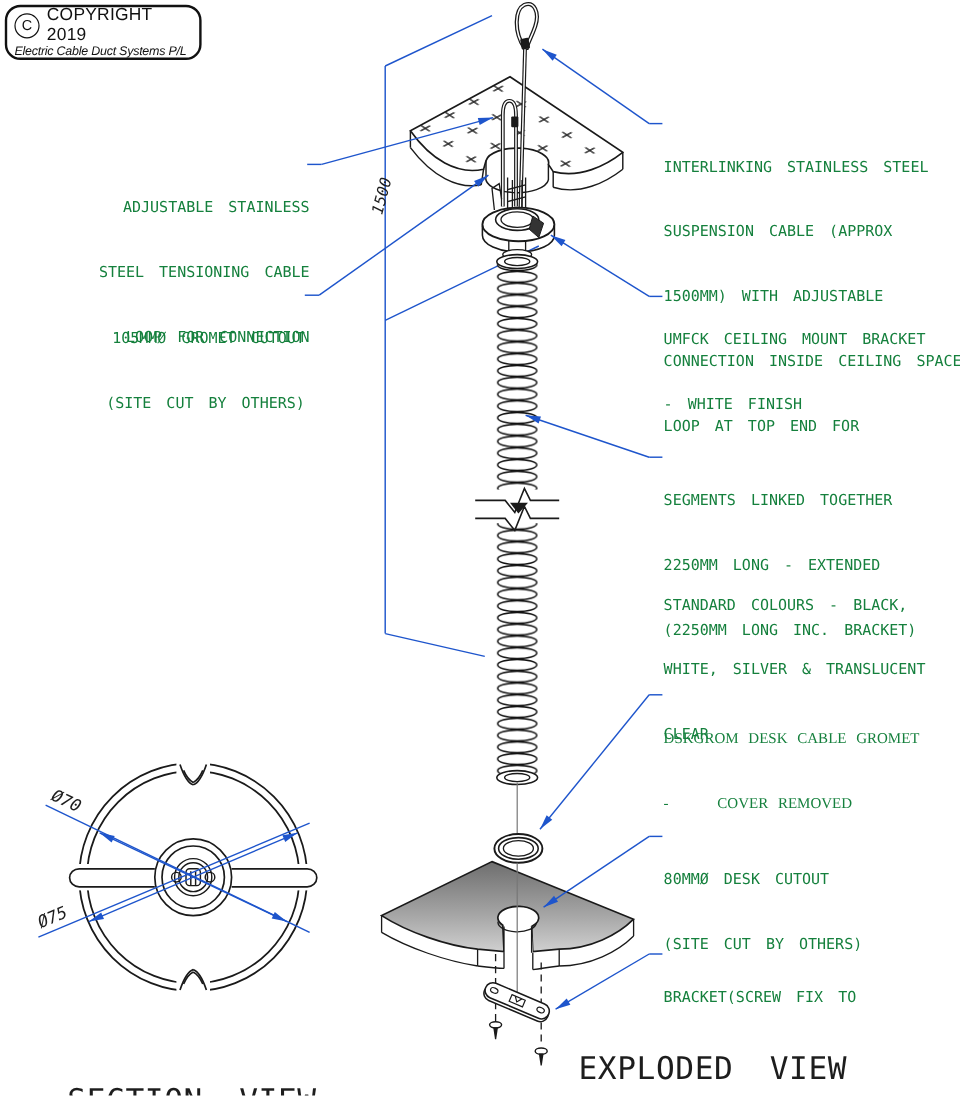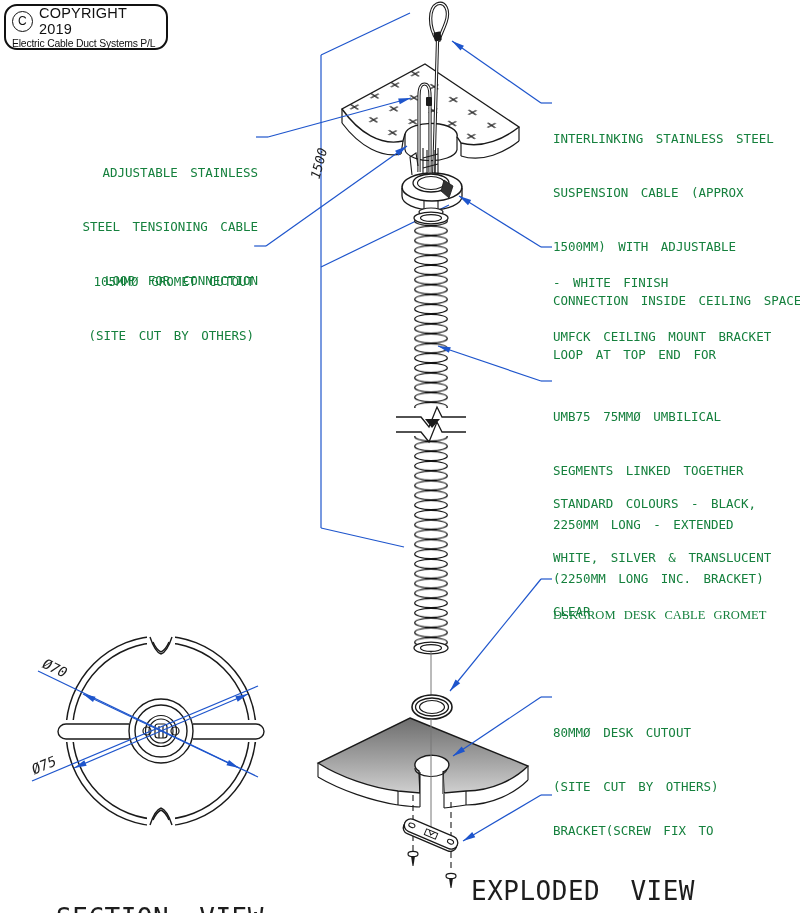--- a/index.html
+++ b/index.html
@@ -14,21 +14,21 @@
        letter-spacing:0.5px;word-spacing:14px;white-space:pre;}
   .dim{position:absolute;z-index:2;color:#1d1d1d;font-size:13px;font-style:italic;
        white-space:pre;text-align:center;}
   .copy-box{position:absolute;z-index:2;left:4px;top:4px;width:164px;height:46px;
        border:2px solid #111;border-radius:13px;background:#fff;
        font-family:"Liberation Sans",sans-serif;color:#111;
        display:flex;flex-direction:column;justify-content:center;padding:2px 6px;box-sizing:border-box;}
   .copy-row1{display:flex;align-items:center;gap:6px;font-size:14.5px;letter-spacing:0.2px;}
   .c-circle{display:inline-flex;align-items:center;justify-content:center;width:19px;height:19px;
        border:1.6px solid #111;border-radius:50%;font-size:12px;flex:0 0 auto;}
-  .copy-row2{font-size:10.4px;letter-spacing:-0.2px;margin-top:1px;}
+  .copy-row2{font-size:10.4px;letter-spacing:-0.2px;margin-top:1px;font-style:italic;}
 </style>
 </head>
 <body>
 
 <div id="stage">
 
 <svg id="draw" width="800" height="913" viewBox="0 0 800 913">
   <defs>
     <marker id="arr" markerUnits="userSpaceOnUse" markerWidth="14" markerHeight="8" refX="13" refY="4" orient="auto">
       <path d="M0.5,1 L13,4 L0.5,7 Z" fill="#1e55cc"></path>
@@ -235,50 +235,50 @@
 </div>
 
 <div class="lab" style="left:553px;top:94px;">
   <div>INTERLINKING STAINLESS STEEL</div>
   <div>SUSPENSION CABLE (APPROX</div>
   <div>1500MM) WITH ADJUSTABLE</div>
   <div>CONNECTION INSIDE CEILING SPACE</div>
   <div>LOOP AT TOP END FOR</div>
 </div>
 <div class="lab" style="left:553px;top:238px;">
+  <div>UMFCK CEILING MOUNT BRACKET</div>
   <div>- WHITE FINISH</div>
-  <div>UMFCK CEILING MOUNT BRACKET</div>
 </div>
 <div class="lab" style="left:553px;top:372px;">
-  <div>UMB75 75MMØ UMBILICAL</div>
   <div>SEGMENTS LINKED TOGETHER</div>
   <div>2250MM LONG - EXTENDED</div>
   <div>(2250MM LONG INC. BRACKET)</div>
 </div>
 <div class="lab" style="left:553px;top:459px;">
   <div>STANDARD COLOURS - BLACK,</div>
   <div>WHITE, SILVER &amp; TRANSLUCENT</div>
   <div>CLEAR</div>
 </div>
 <div class="lab" style="left:553px;top:570px;font-family:Liberation Serif, serif;">
   <div>DSKGROM DESK CABLE GROMET</div>
+  <div>-     COVER REMOVED</div>
 </div>
 <div class="lab" style="left:553px;top:688px;">
   <div>80MMØ DESK CUTOUT</div>
   <div>(SITE CUT BY OTHERS)</div>
 </div>
 <div class="lab" style="left:553px;top:786px;">
   <div>BRACKET(SCREW FIX TO</div>
   
   
 </div>
 
 <div class="dim" style="left:297px;top:156px;width:44px;transform:rotate(-75deg);">1500</div>
 <div class="dim" style="left:32px;top:660px;width:46px;transform:rotate(26deg);font-size:14px;">Ø70</div>
 <div class="dim" style="left:21px;top:757px;width:46px;transform:rotate(-23deg);font-size:14px;">Ø75</div>
 
 <div class="title" style="left:10px;top:846px;width:300px;text-align:center;">
   <div>SECTION VIEW</div>
   
 </div>
-<div class="title" style="left:471px;top:877px;">EXPLODED VIEW</div>
+<div class="title" style="left:482px;top:877px;">EXPLODED VIEW</div>
 
 </div>
 
 </body></html>

